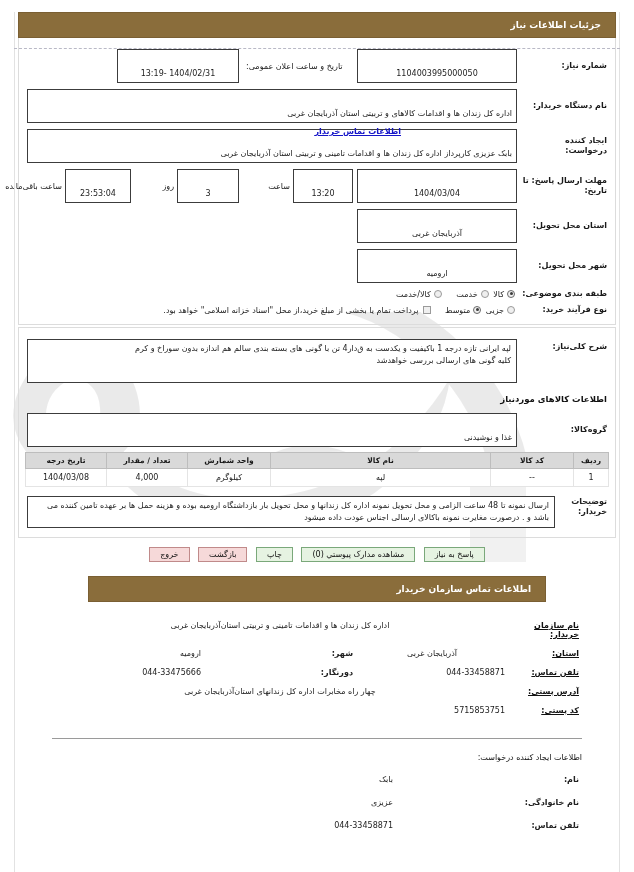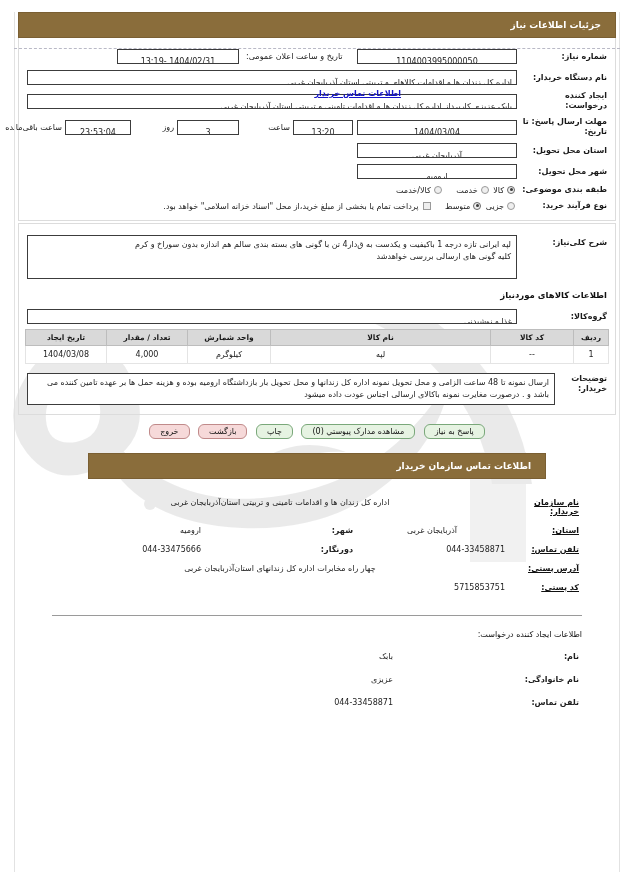--- a/index.html
+++ b/index.html
@@ -96,21 +96,21 @@
     font-weight: bold;
     color: #1a1a1a;
     padding-right: 4px;
     line-height: 1.25;
   }
   .box {
     border: 1px solid #3c3c3c;
     background: #ffffff;
     height: 15px;
     line-height: 15px;
-    padding: 4px 4px;
+    padding: 16px 4px;
     box-sizing: border-box;
     font-size: 8px;
     text-align: right;
     overflow: hidden;
     white-space: nowrap;
     display: block;
   }
   .box.ctr { text-align: center; }
   .inline { display: inline-block; vertical-align: middle; }
   .mini-lbl {
@@ -244,21 +244,21 @@
   }
   .btn {
     display: inline-block;
     font-size: 8px;
     padding: 2px 10px;
     margin: 0 3px;
     border: 1px solid #7aa87a;
     background: #e6f3e2;
     color: #111;
     cursor: pointer;
-    border-radius: 6px;
+    border-radius: 0;
   }
   .btn.red {
     border-color: #c08a8a;
     background: #f6d9d9;
   }
 
   
   .contact {
     padding: 14px 34px 4px 34px;
     font-size: 8px;
@@ -450,21 +450,21 @@
         </table>
 
       <table class="goods">
         <thead>
           <tr>
             <th style="width:30px;">ردیف</th>
             <th style="width:78px;">کد کالا</th>
             <th>نام کالا</th>
             <th style="width:78px;">واحد شمارش</th>
             <th style="width:76px;">تعداد / مقدار</th>
-            <th style="width:76px;">تاریخ ایجاد</th>
+            <th style="width:76px;">تاریخ درجه</th>
           </tr>
         </thead>
         <tbody>
           <tr>
             <td>1</td>
             <td>--</td>
             <td>لپه</td>
             <td>کیلوگرم</td>
             <td>4,000</td>
             <td>1404/03/08</td>

